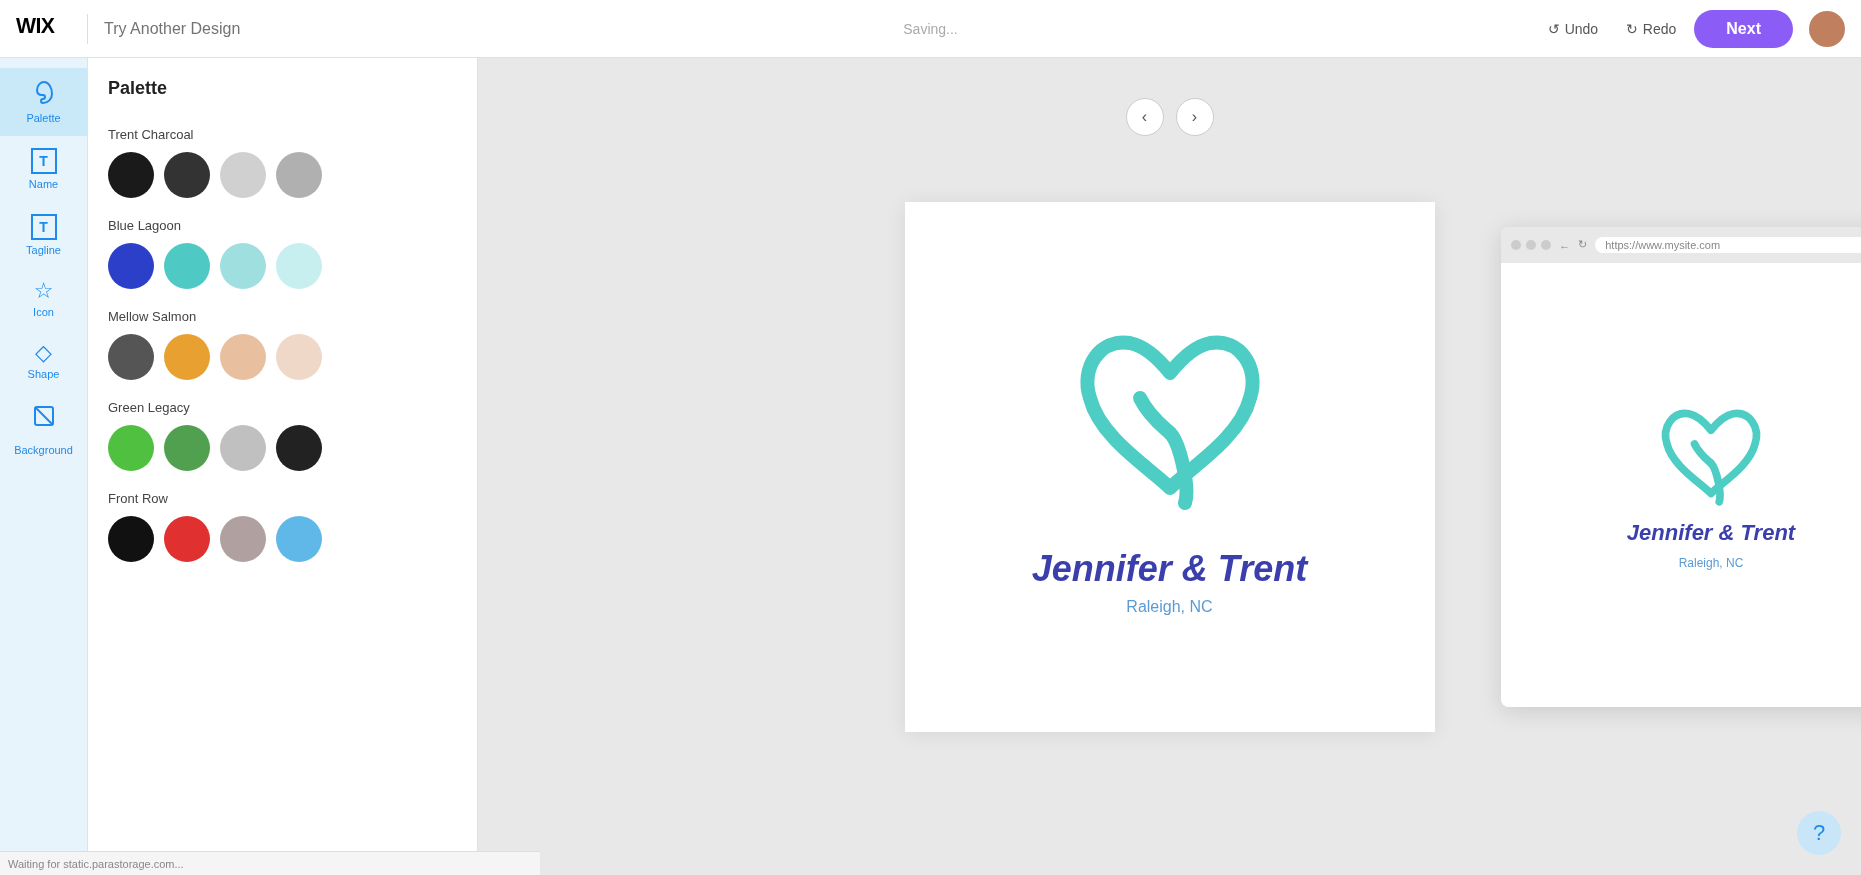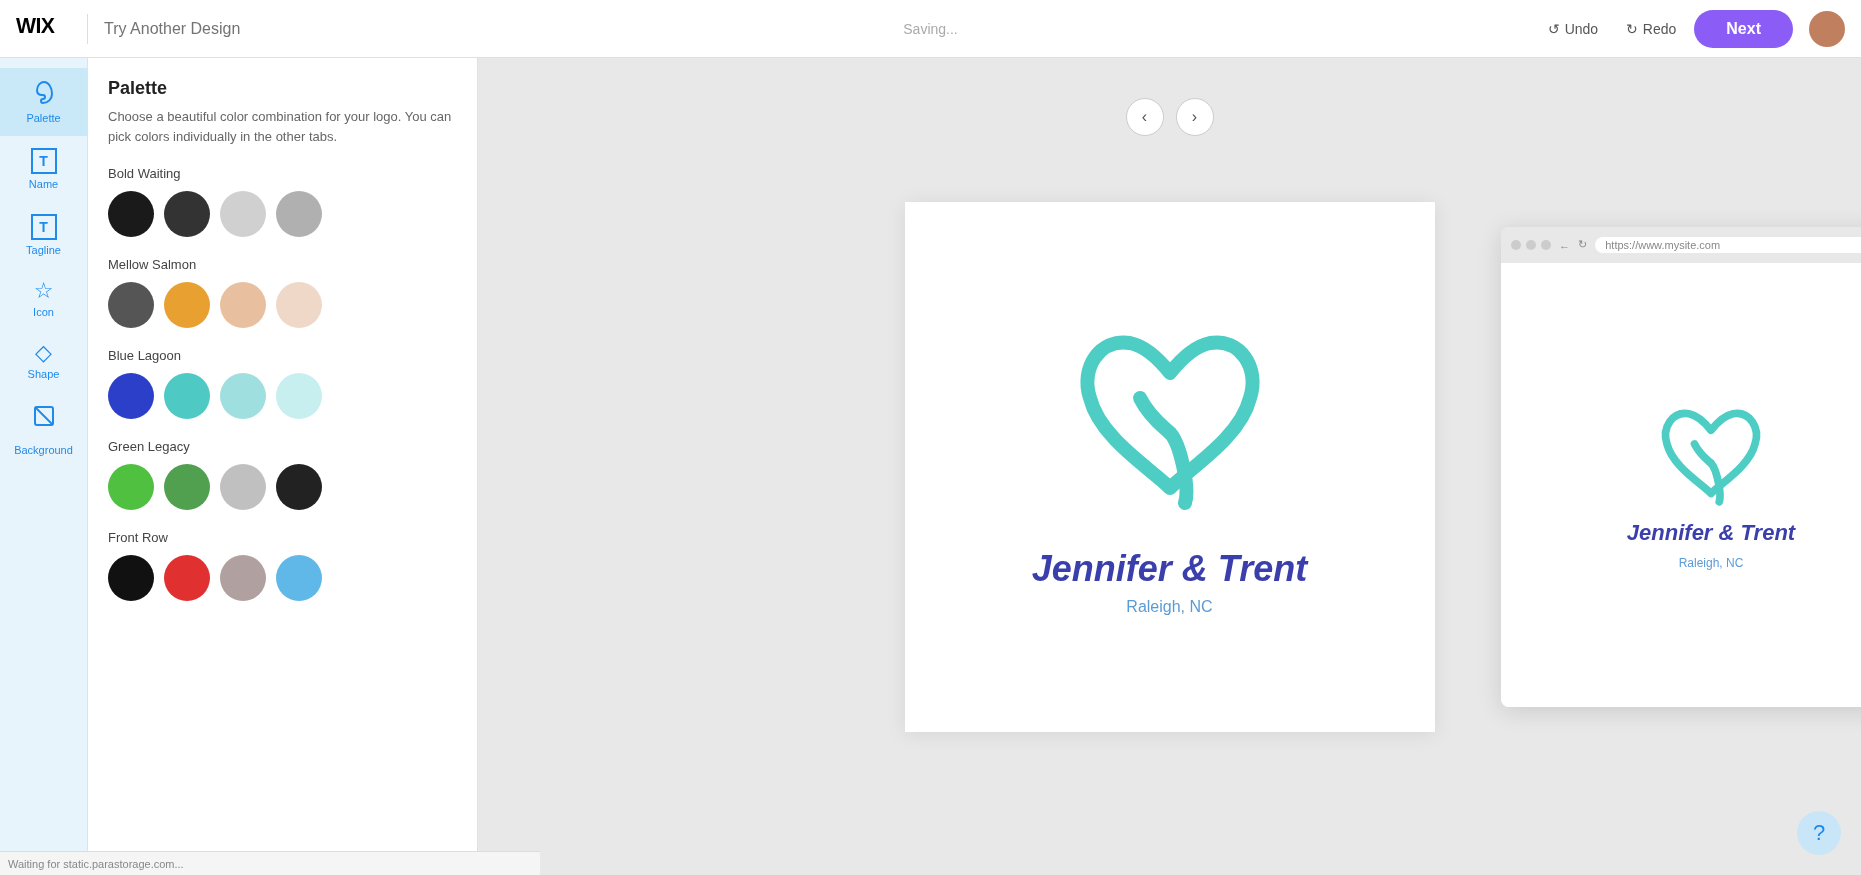--- a/index.html
+++ b/index.html
@@ -389,49 +389,48 @@
           <line x1="3" y1="3" x2="21" y2="21"></line>
         </svg>
       </span>
       <span style="font-size:11px;color:#1e8aeb;margin-top:8px;">Background</span>
     </div>
   </div>
 
   <div class="palette-panel">
     <div class="palette-header">
       <div class="palette-title">Palette</div>
-      <div class="palette-desc">Choose a beautiful color combination for your logo. You can pick colors individually in the other tabs.</div>
     </div>
     <div class="palette-list">
 
     <div class="palette-group">
-          <div class="palette-group-name">Bold Waiting</div>
+          <div class="palette-group-name">Trent Charcoal</div>
           <div class="palette-swatches">
             <button class="swatch" style="background: rgb(26, 26, 26);"></button>
             <button class="swatch" style="background: rgb(51, 51, 51);"></button>
             <button class="swatch" style="background: rgb(208, 208, 208);"></button>
             <button class="swatch" style="background: rgb(176, 176, 176);"></button>
+          </div>
+        </div>
+        <div class="palette-group">
+          <div class="palette-group-name">Blue Lagoon</div>
+          <div class="palette-swatches">
+            <button class="swatch" style="background: rgb(44, 63, 201);"></button>
+            <button class="swatch" style="background: rgb(78, 201, 196);"></button>
+            <button class="swatch" style="background: rgb(160, 223, 224);"></button>
+            <button class="swatch" style="background: rgb(200, 239, 240);"></button>
           </div>
         </div>
         <div class="palette-group">
           <div class="palette-group-name">Mellow Salmon</div>
           <div class="palette-swatches">
             <button class="swatch" style="background: rgb(85, 85, 85);"></button>
             <button class="swatch" style="background: rgb(232, 160, 48);"></button>
             <button class="swatch" style="background: rgb(232, 192, 160);"></button>
             <button class="swatch" style="background: rgb(240, 216, 200);"></button>
-          </div>
-        </div>
-        <div class="palette-group">
-          <div class="palette-group-name">Blue Lagoon</div>
-          <div class="palette-swatches">
-            <button class="swatch" style="background: rgb(44, 63, 201);"></button>
-            <button class="swatch" style="background: rgb(78, 201, 196);"></button>
-            <button class="swatch" style="background: rgb(160, 223, 224);"></button>
-            <button class="swatch" style="background: rgb(200, 239, 240);"></button>
           </div>
         </div>
         <div class="palette-group">
           <div class="palette-group-name">Green Legacy</div>
           <div class="palette-swatches">
             <button class="swatch" style="background: rgb(80, 192, 64);"></button>
             <button class="swatch" style="background: rgb(80, 160, 80);"></button>
             <button class="swatch" style="background: rgb(192, 192, 192);"></button>
             <button class="swatch" style="background: rgb(34, 34, 34);"></button>
           </div>

